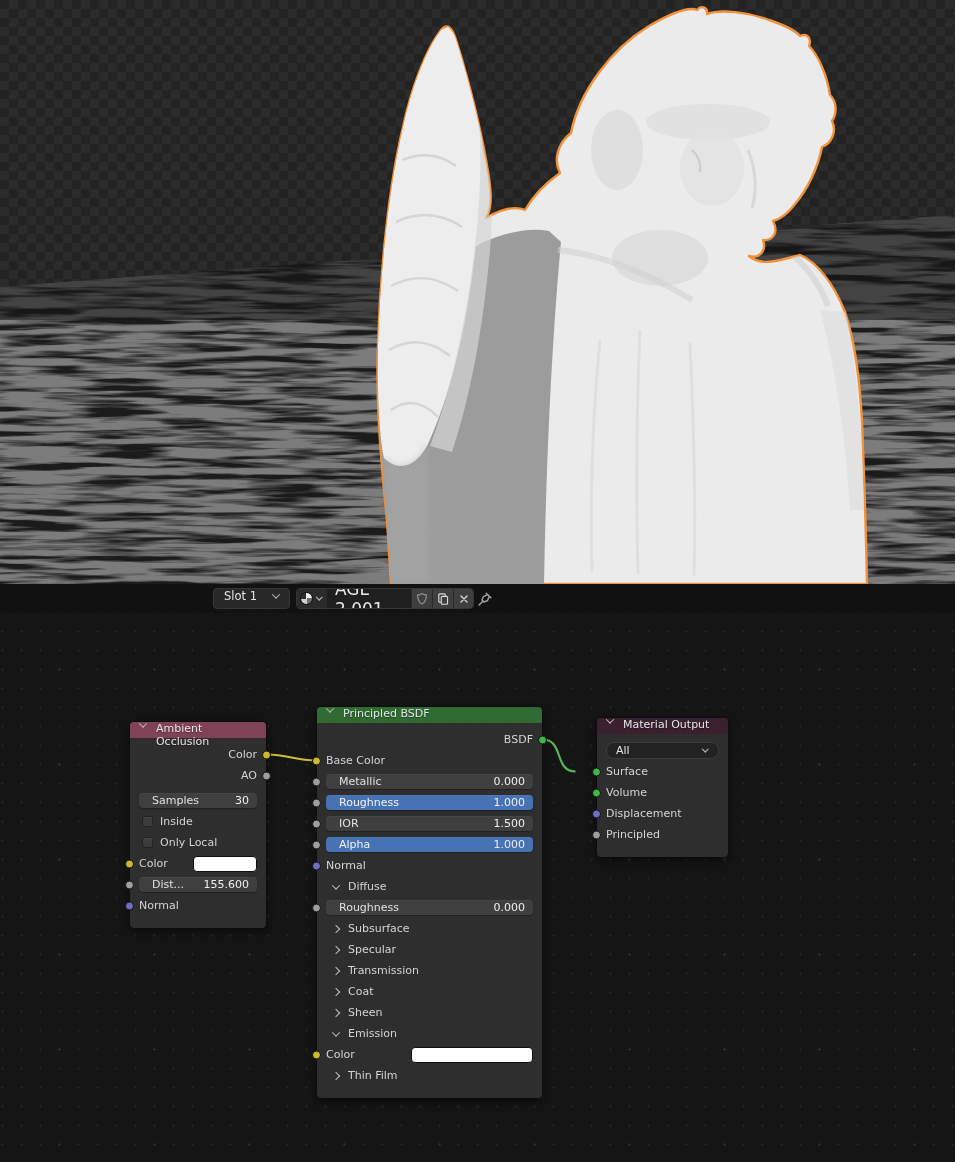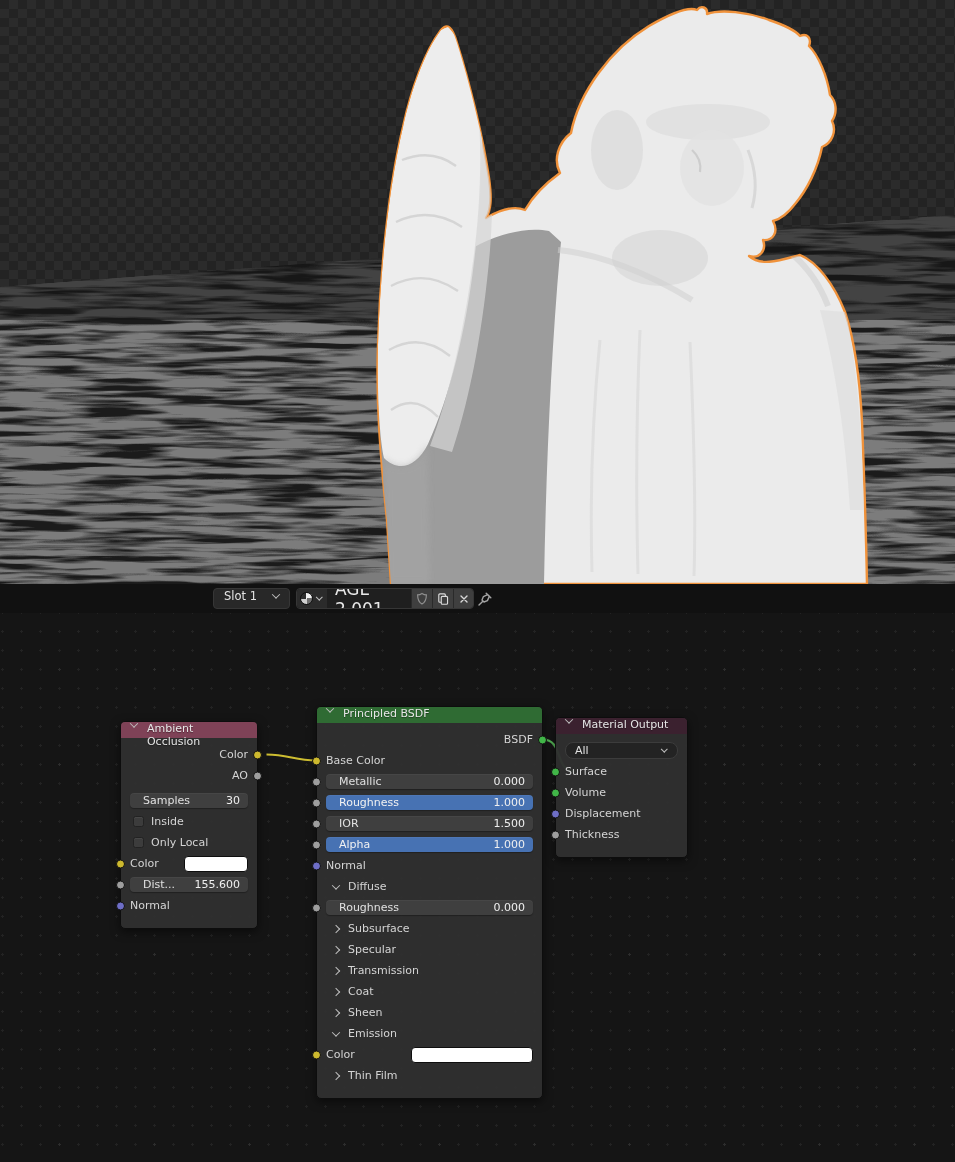--- a/index.html
+++ b/index.html
@@ -208,21 +208,21 @@
           </g>
         </svg>
       </div>
     </div>
 
     <svg id="wires" width="955" height="578">
         <path d="M 266.5 170.5 C 288.5 170.5, 294.5 176.5, 316.5 176.5" fill="none" stroke="#cdbd31" stroke-width="2.2"></path>
         <path d="M 542.5 155.5 C 564.5 155.5, 553.5 187.5, 575.5 187.5" fill="none" stroke="#55b657" stroke-width="2.2"></path>
       </svg>
     <div id="nodes-layer">
-        <div class="node" style="left: 120px; top: 137px; width: 138px;">
+        <div class="node" style="left: 129px; top: 137px; width: 138px;">
           <div class="node-header" style="background: rgb(127, 66, 87);">
             <span class="chev open"></span>
             <span>Ambient Occlusion</span>
           </div>
           <div class="node-body">
             <div class="row out">
               <span class="socket outp" style="background: rgb(205, 185, 46);"></span>
               <span class="lbl">Color</span>
             </div>
             <div class="row out">
@@ -346,21 +346,21 @@
               <span class="socket in" style="background: rgb(205, 185, 46);"></span>
               <span class="lbl">Color</span>
               <span class="swatch" style="width: 122px; background: rgb(255, 255, 255);"></span>
             </div>
             <div class="row sect">
               <span class="chev"></span>
               <span class="lbl">Thin Film</span>
             </div>
           </div>
         </div>
-        <div class="node" style="left: 555px; top: 133px; width: 133px;">
+        <div class="node" style="left: 596px; top: 133px; width: 133px;">
           <div class="node-header" style="background: rgb(59, 33, 47);">
             <span class="chev open"></span>
             <span>Material Output</span>
           </div>
           <div class="node-body">
             <div class="row">
               <div class="dd">
                 <span>All</span>
                 <span class="chev open small"></span>
               </div>
@@ -372,19 +372,19 @@
             <div class="row">
               <span class="socket in" style="background: rgb(65, 182, 72);"></span>
               <span class="lbl">Volume</span>
             </div>
             <div class="row">
               <span class="socket in" style="background: rgb(110, 110, 199);"></span>
               <span class="lbl">Displacement</span>
             </div>
             <div class="row">
               <span class="socket in" style="background: rgb(158, 158, 158);"></span>
-              <span class="lbl">Thickness</span>
+              <span class="lbl">Principled</span>
             </div>
           </div>
         </div>
       </div>
   </div>
 </div>
 
 </body></html>

